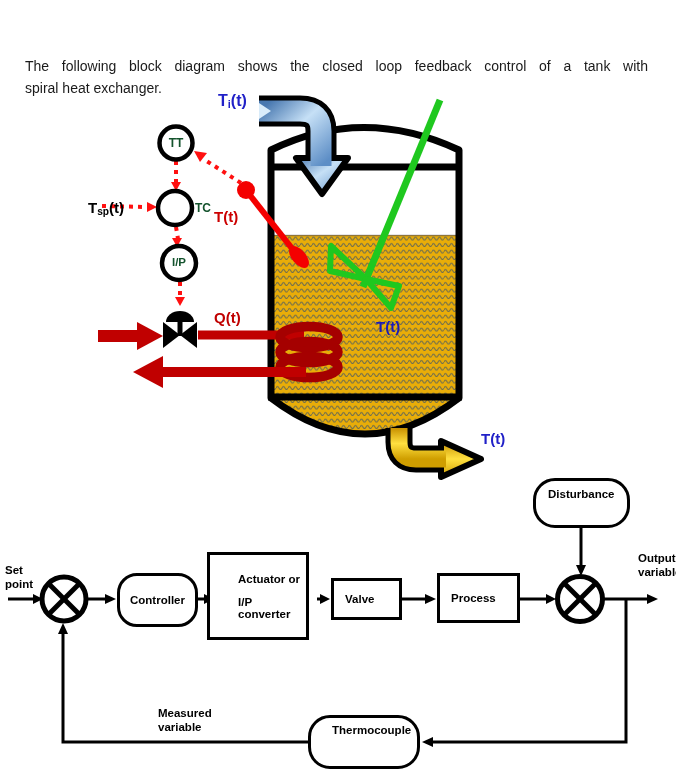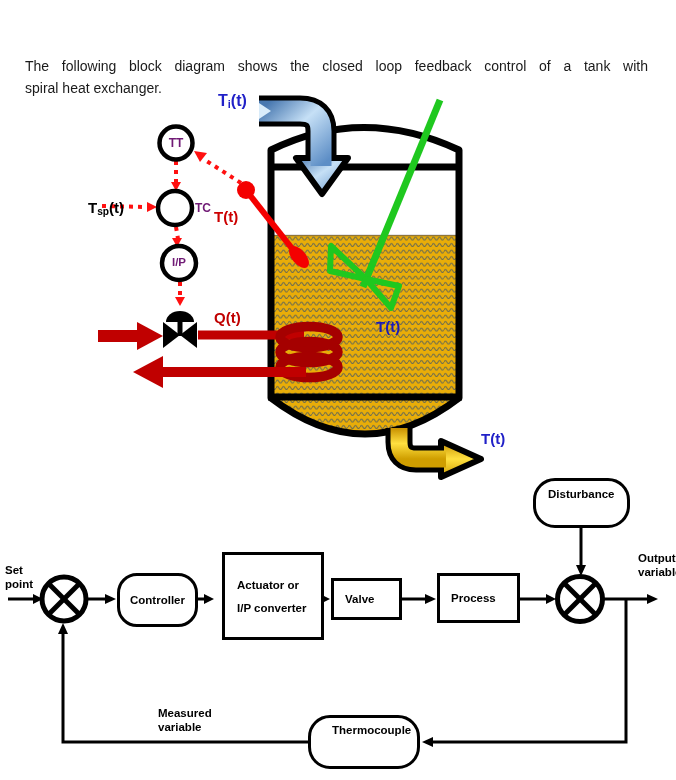--- a/index.html
+++ b/index.html
@@ -7,21 +7,21 @@
         font-family:"Liberation Sans",sans-serif;color:#111;}
   .abs{position:absolute;}
   .title{left:25px;top:11px;width:623px;font-size:14px;line-height:22px;color:#1a1a1a;margin-top:44px;}
   .title .l1{text-align:justify;text-align-last:justify;}
   svg.layer{position:absolute;left:0;top:0;width:676px;height:780px;}
   .lbl{position:absolute;font-weight:bold;white-space:nowrap;}
   .lbl .sub{font-size:0.68em;vertical-align:-0.22em;font-weight:bold;}
   .blue{color:#2121c8;} .red{color:#cc0000;} .dred{color:#c00000;}
   .navy{color:#1b1bb8;} .blk{color:#000;}
   .circ-txt{position:absolute;width:30px;text-align:center;font-weight:bold;
-            font-size:12px;color:#701a75;}
+            font-size:12px;color:#14532d;}
   .box{position:absolute;background:#fff;border:3px solid #000;box-sizing:border-box;
        font-weight:bold;font-size:11.5px;color:#000;display:flex;}
   .box.center{align-items:center;justify-content:center;border-radius:20px;}
   .box.vcenter{align-items:center;}
   .box.top{align-items:flex-start;border-radius:22px;}
   .two-line{position:absolute;font-weight:bold;font-size:11.5px;line-height:14px;
             color:#000;white-space:nowrap;}
   .stack{display:flex;flex-direction:column;gap:11px;}
 </style>
 </head>
@@ -178,21 +178,21 @@
 
   <div class="two-line" style="left:5px;top:563px;">
     <div>Set</div>
     <div>point</div>
   </div>
 
   <div class="box center" style="left:117px;top:573px;width:81px;height:54px;">
     <span>Controller</span>
   </div>
 
-  <div class="box vcenter" style="left:222px;top:552px;width:102px;height:88px;padding-left:12px;">
+  <div class="box vcenter" style="left:207px;top:552px;width:102px;height:88px;padding-left:28px;">
     <div class="stack">
       <div>Actuator or</div>
       <div>I/P converter</div>
     </div>
   </div>
 
   <div class="box vcenter" style="left:331px;top:578px;width:71px;height:42px;padding-left:11px;">
     <span>Valve</span>
   </div>
 

